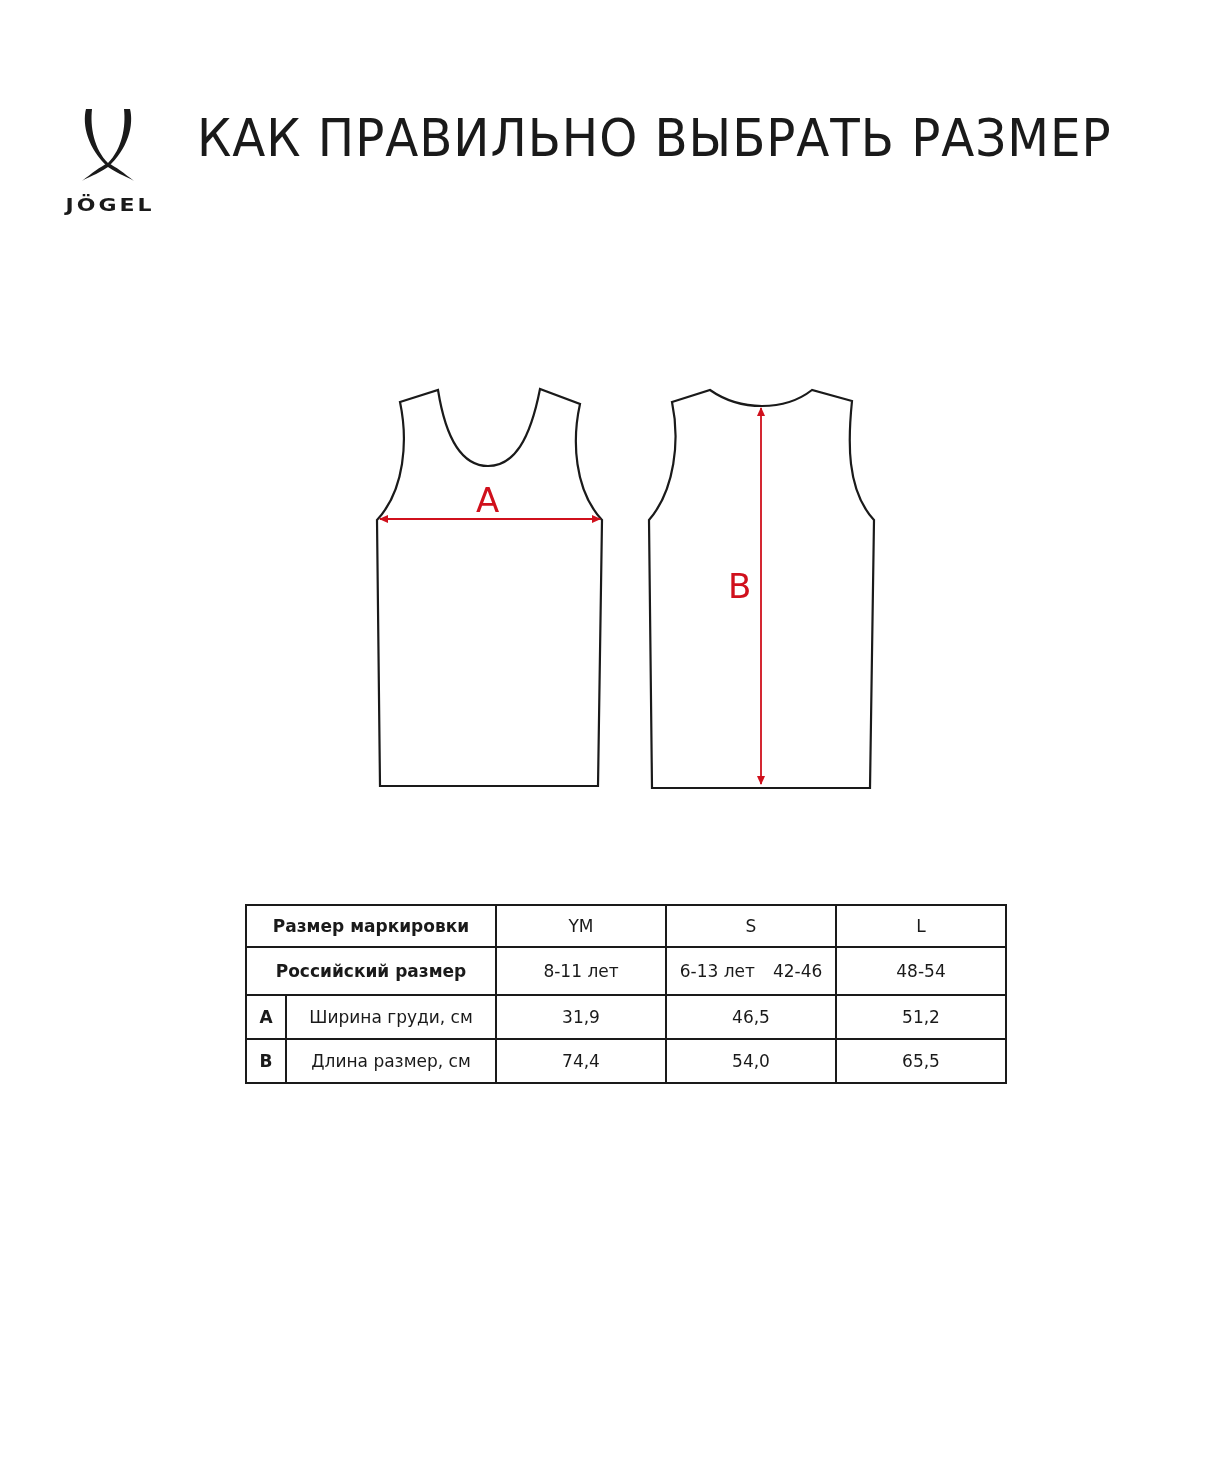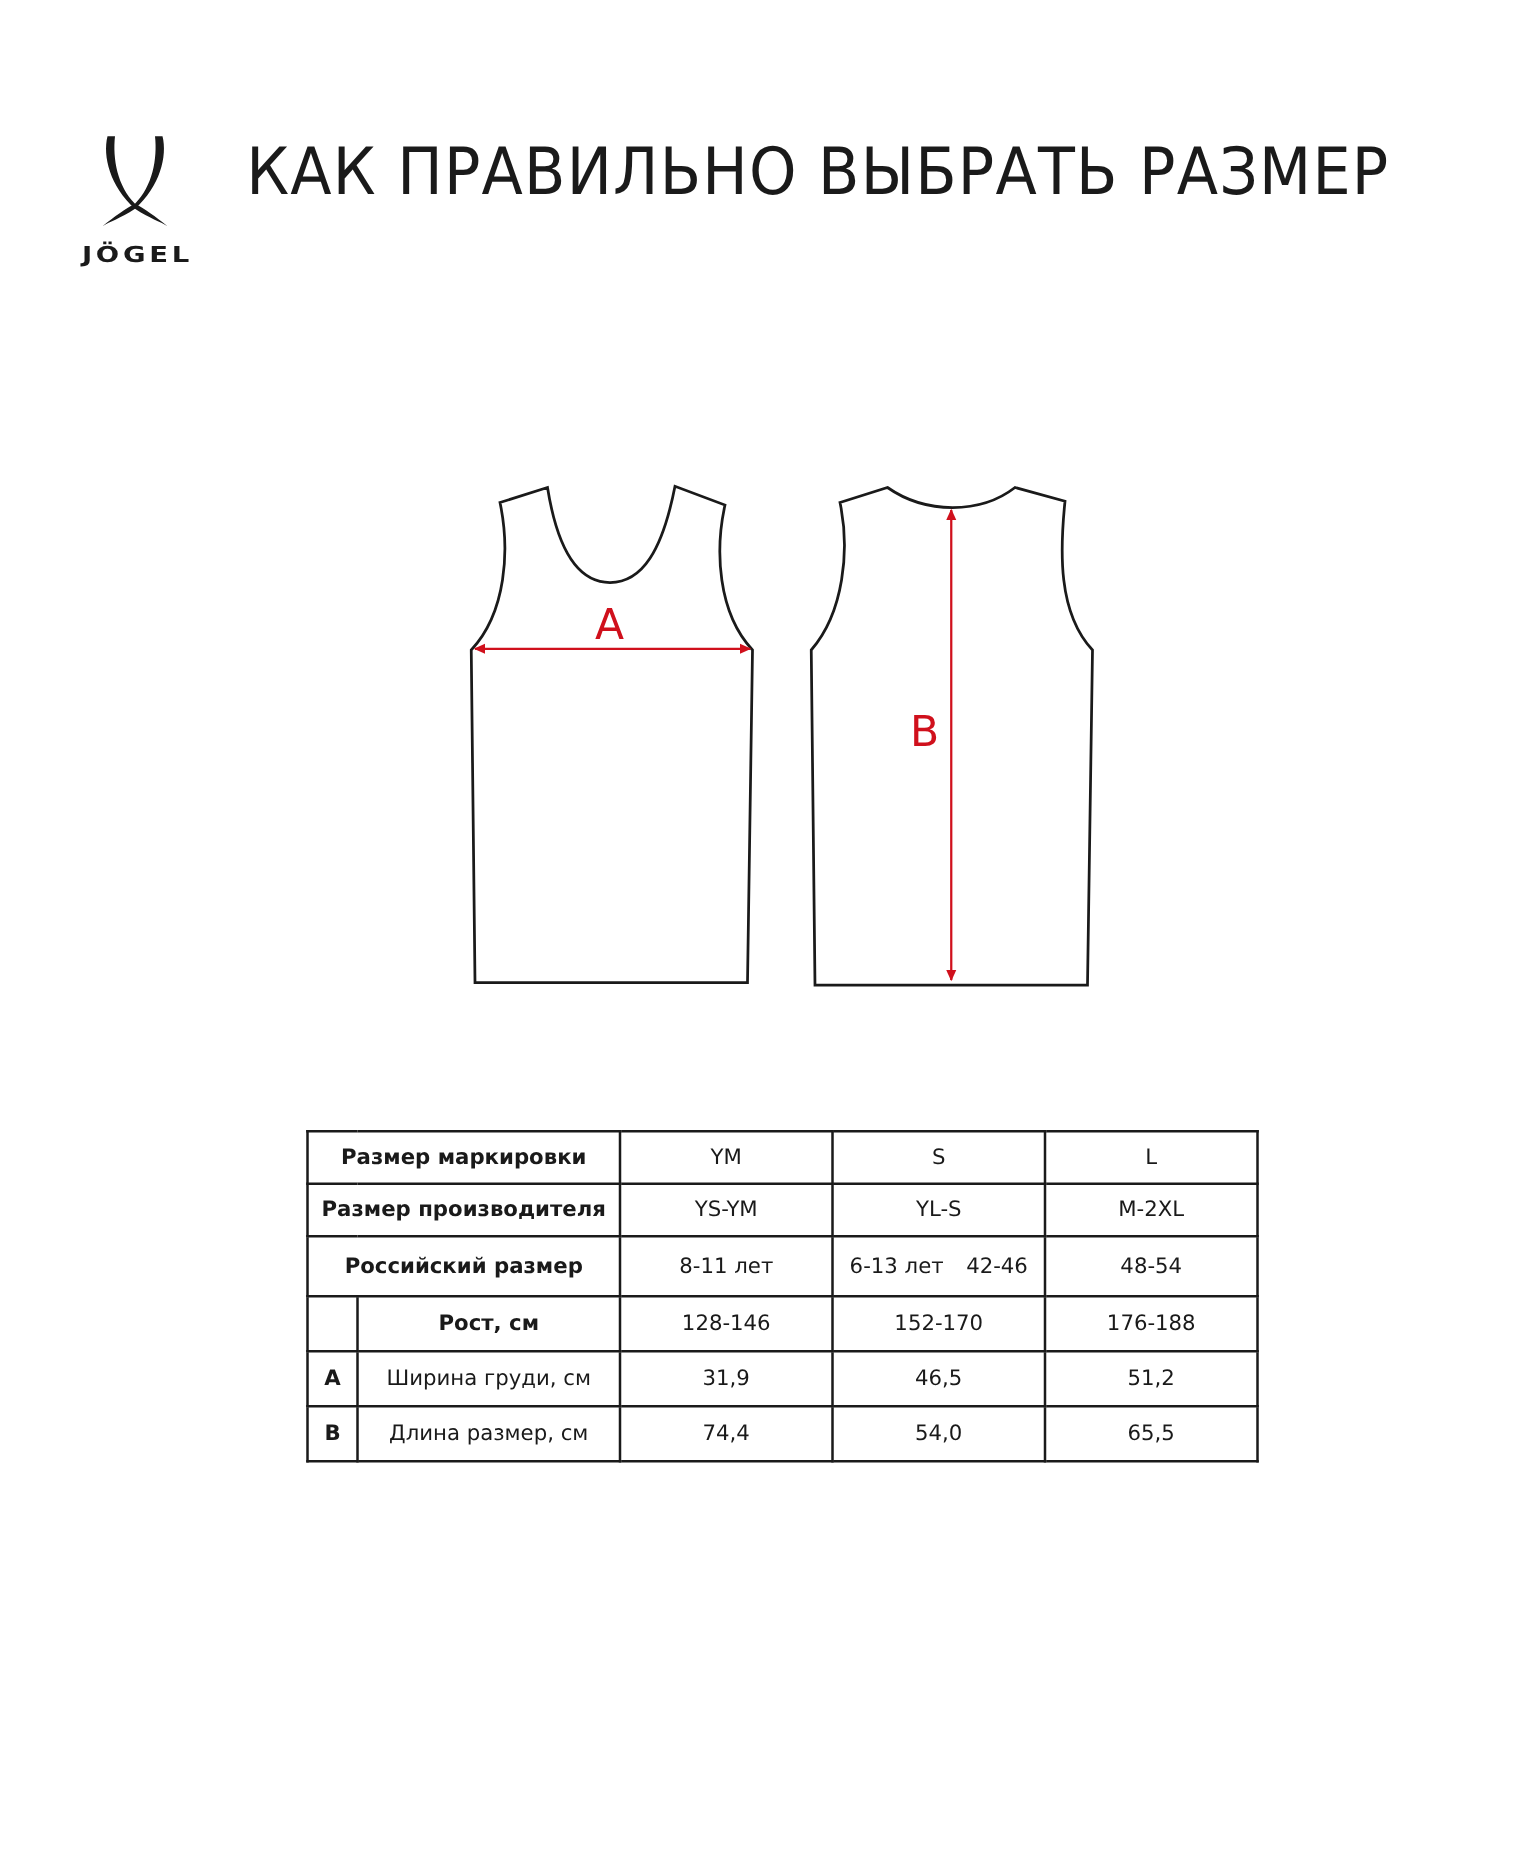--- a/index.html
+++ b/index.html
@@ -63,38 +63,25 @@
 <div class="lbl" style="left:728px;top:566px;">B</div>
 
 <table class="size">
   <tbody>
       <tr>
     <td class="h" colspan="2" style="width:244px;">Размер маркировки</td>
     <td class="v">YM</td>
     <td class="v">S</td>
     <td class="v">L</td>
   </tr>
-  <tr>
-    <td class="h" colspan="2">Размер производителя</td>
-    <td class="v">YS-YM</td>
-    <td class="v">YL-S</td>
-    <td class="v">M-2XL</td>
-  </tr>
   <tr style="height:48px;">
     <td class="h" colspan="2">Российский размер</td>
     <td class="v">8-11 лет</td>
     <td class="v"><span>6-13 лет</span><span class="sp"></span><span>42-46</span></td>
     <td class="v">48-54</td>
-  </tr>
-  <tr style="height:44px;">
-    <td class="k"></td>
-    <td class="h">Рост, см</td>
-    <td class="v">128-146</td>
-    <td class="v">152-170</td>
-    <td class="v">176-188</td>
   </tr>
   <tr style="height:44px;">
     <td class="k">A</td>
     <td>Ширина груди, см</td>
     <td class="v">31,9</td>
     <td class="v">46,5</td>
     <td class="v">51,2</td>
   </tr>
   <tr style="height:44px;">
     <td class="k">B</td>

